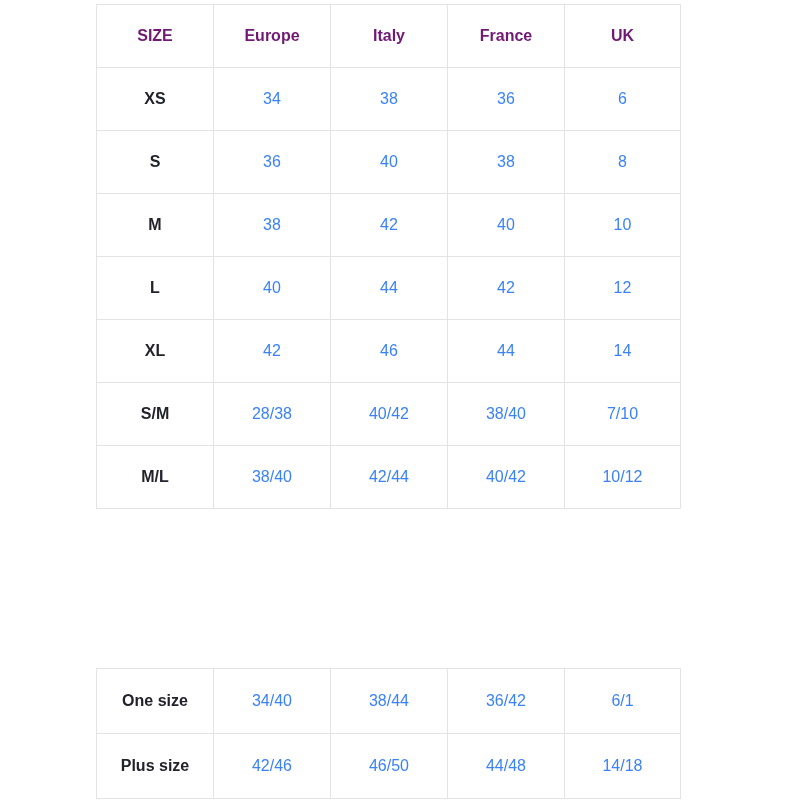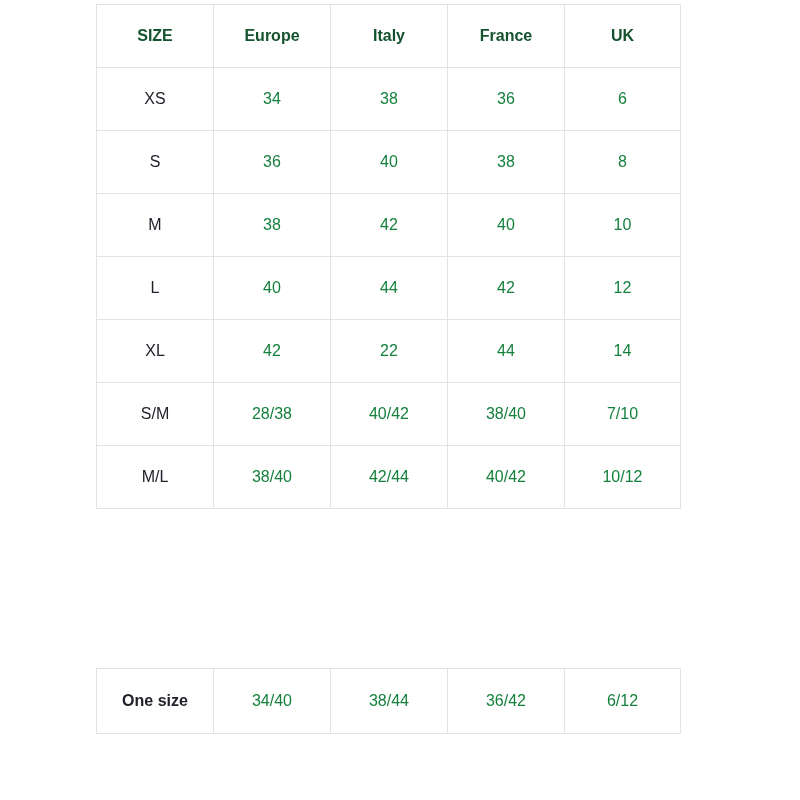--- a/index.html
+++ b/index.html
@@ -34,36 +34,36 @@
     table-layout: fixed;
   }
   table.size-table td,
   table.size-table th {
     border: 1px solid #e3e3e6;
     height: 62px;
     text-align: center;
     vertical-align: middle;
     font-size: 16px;
     font-weight: 400;
-    color: #15803d;
+    color: #3b82f6;
     padding: 0;
   }
   table.size-table col.c0 { width: 117px; }
   table.size-table col.c1 { width: 117px; }
   table.size-table col.c2 { width: 117px; }
   table.size-table col.c3 { width: 117px; }
   table.size-table col.c4 { width: 116px; }
 
   table.size-table thead th {
     font-weight: 700;
     font-size: 16px;
-    color: #14532d;
+    color: #701a75;
   }
   table.size-table tbody td.rowhead {
-    font-weight: 400;
+    font-weight: 700;
     color: #22222c;
   }
   .secondary table.size-table td {
     height: 64px;
   }
   .secondary table.size-table td.rowhead {
     font-weight: 700;
     font-size: 16px;
   }
 </style>
@@ -115,21 +115,21 @@
         <tr>
           <td class="rowhead">L</td>
           <td>40</td>
           <td>44</td>
           <td>42</td>
           <td>12</td>
         </tr>
         <tr>
           <td class="rowhead">XL</td>
           <td>42</td>
-          <td>22</td>
+          <td>46</td>
           <td>44</td>
           <td>14</td>
         </tr>
         <tr>
           <td class="rowhead">S/M</td>
           <td>28/38</td>
           <td>40/42</td>
           <td>38/40</td>
           <td>7/10</td>
         </tr>
@@ -152,19 +152,26 @@
           <col class="c2">
           <col class="c3">
           <col class="c4">
       </colgroup>
       <tbody>
         <tr>
           <td class="rowhead">One size</td>
           <td>34/40</td>
           <td>38/44</td>
           <td>36/42</td>
-          <td>6/12</td>
+          <td>6/1</td>
+        </tr>
+        <tr>
+          <td class="rowhead">Plus size</td>
+          <td>42/46</td>
+          <td>46/50</td>
+          <td>44/48</td>
+          <td>14/18</td>
         </tr>
       </tbody>
     </table>
   </div>
 
 </div>
 
 </body></html>

